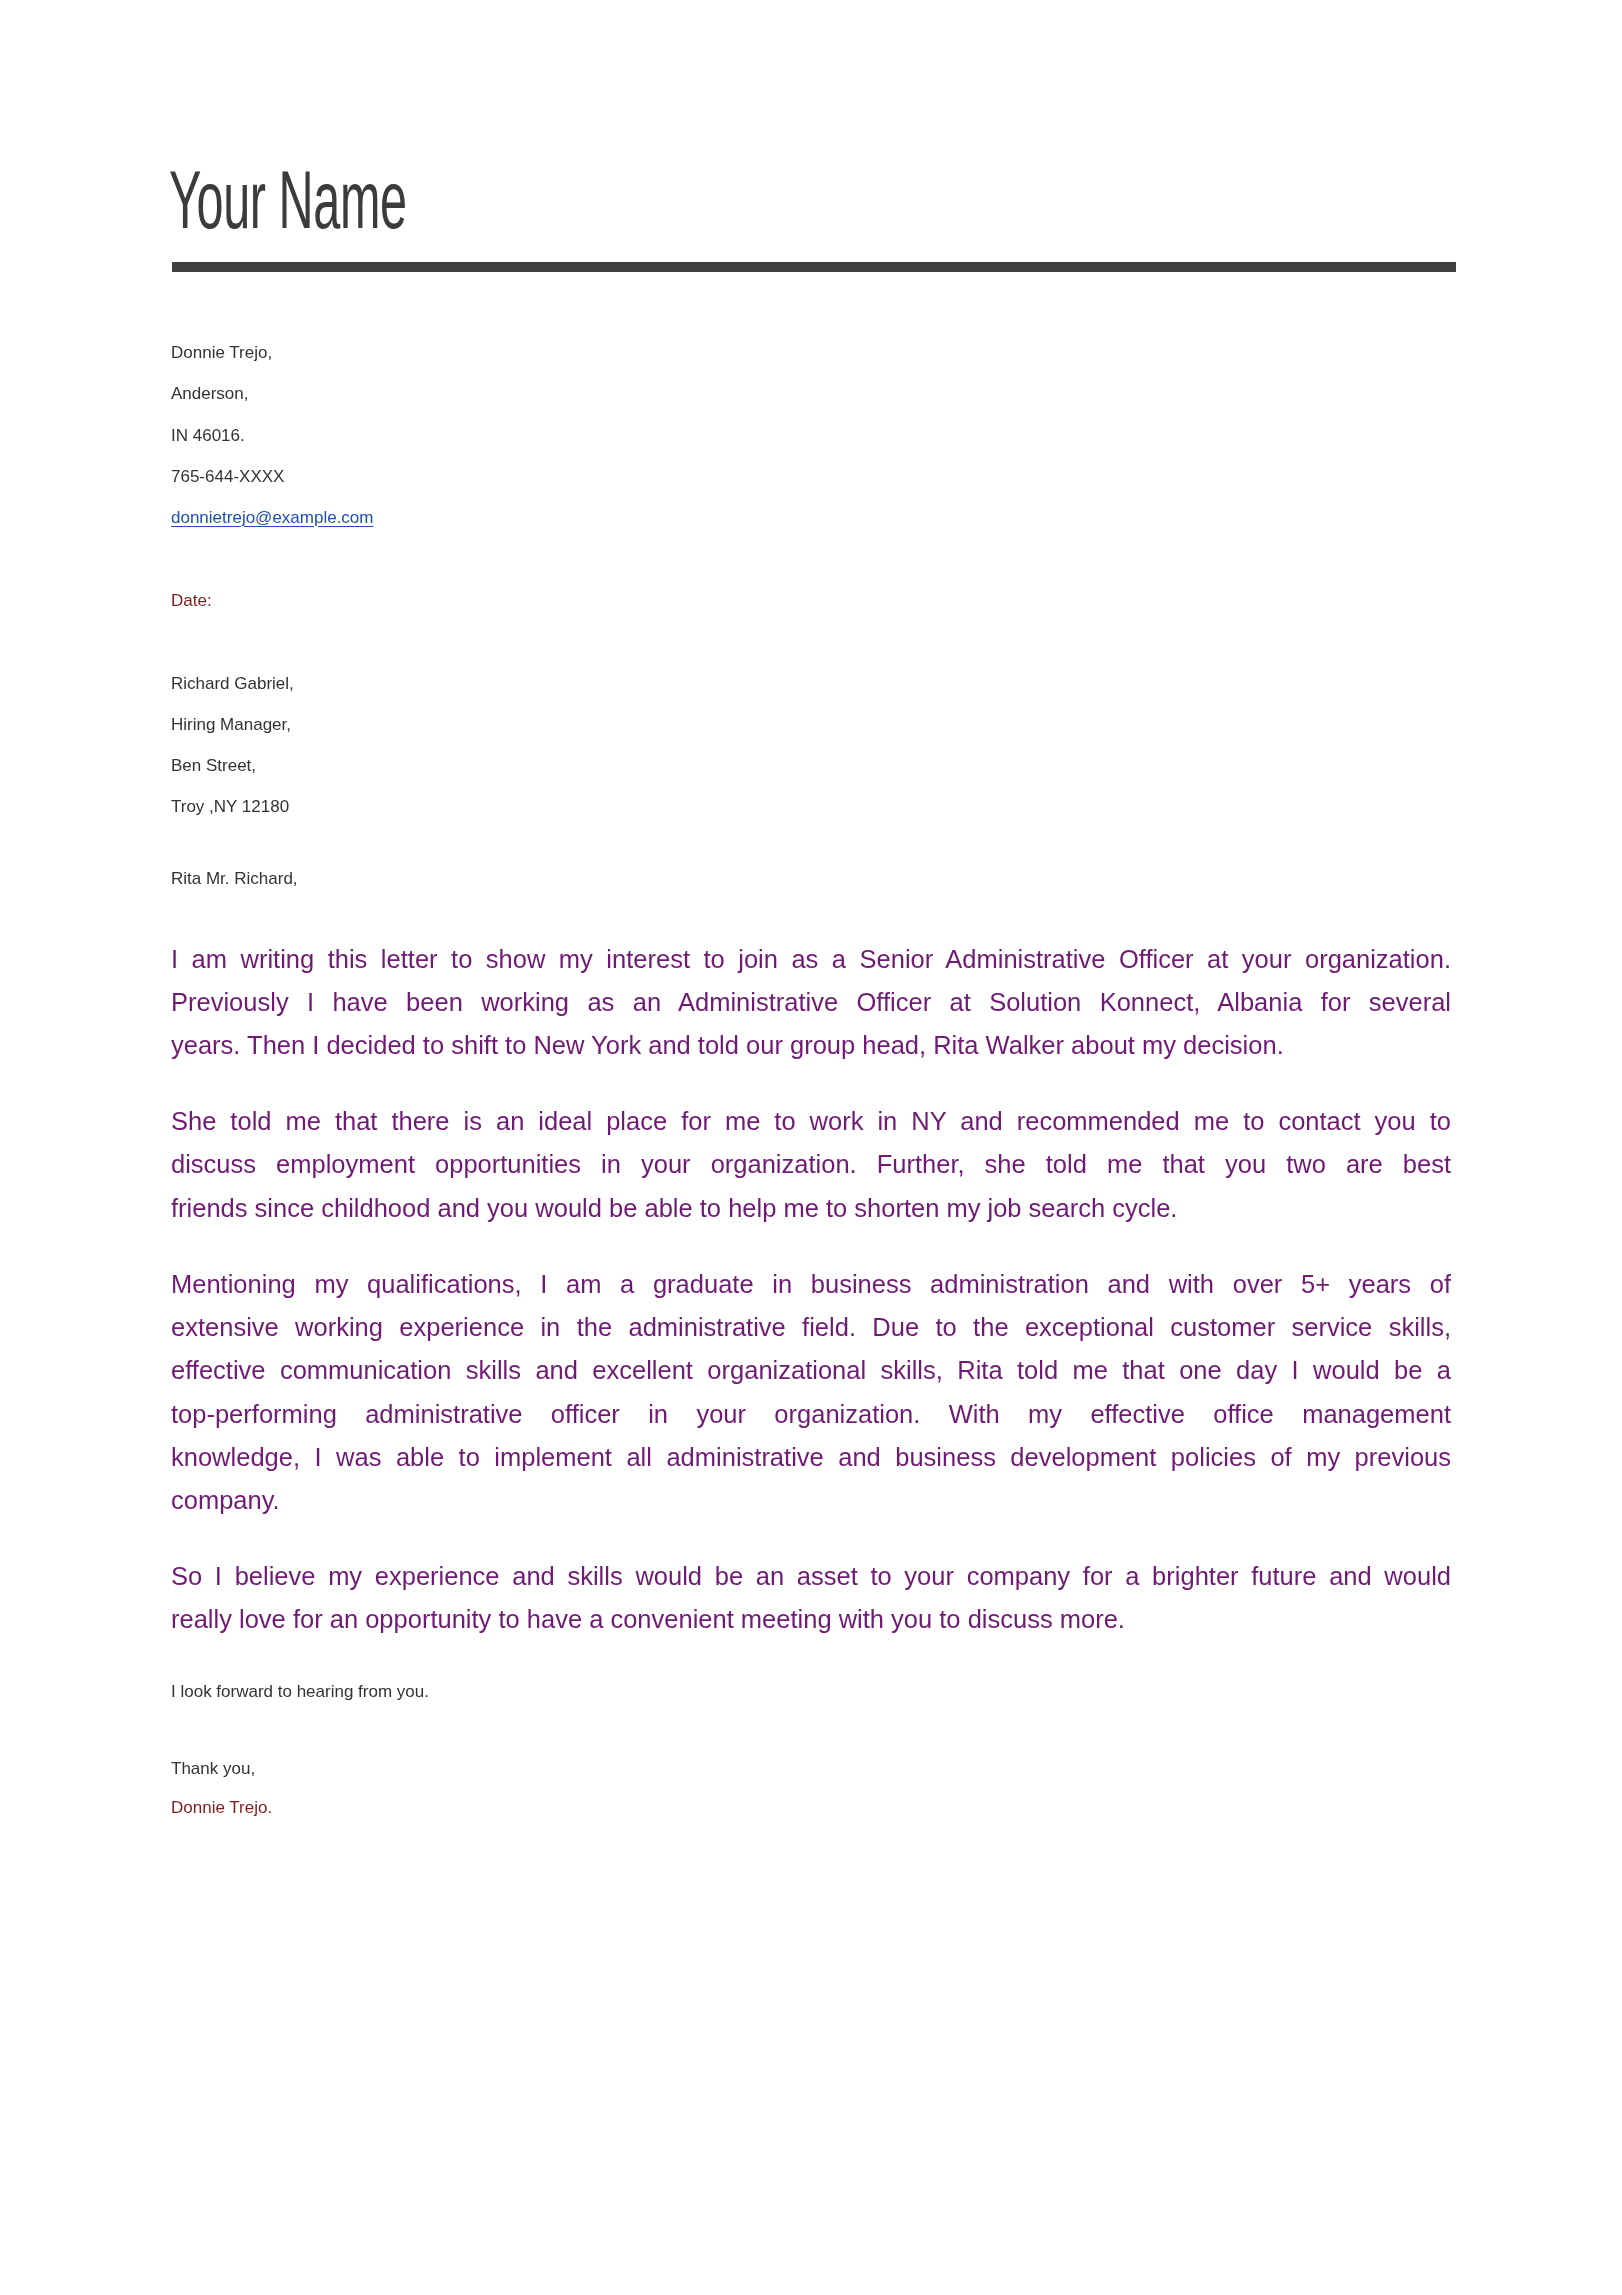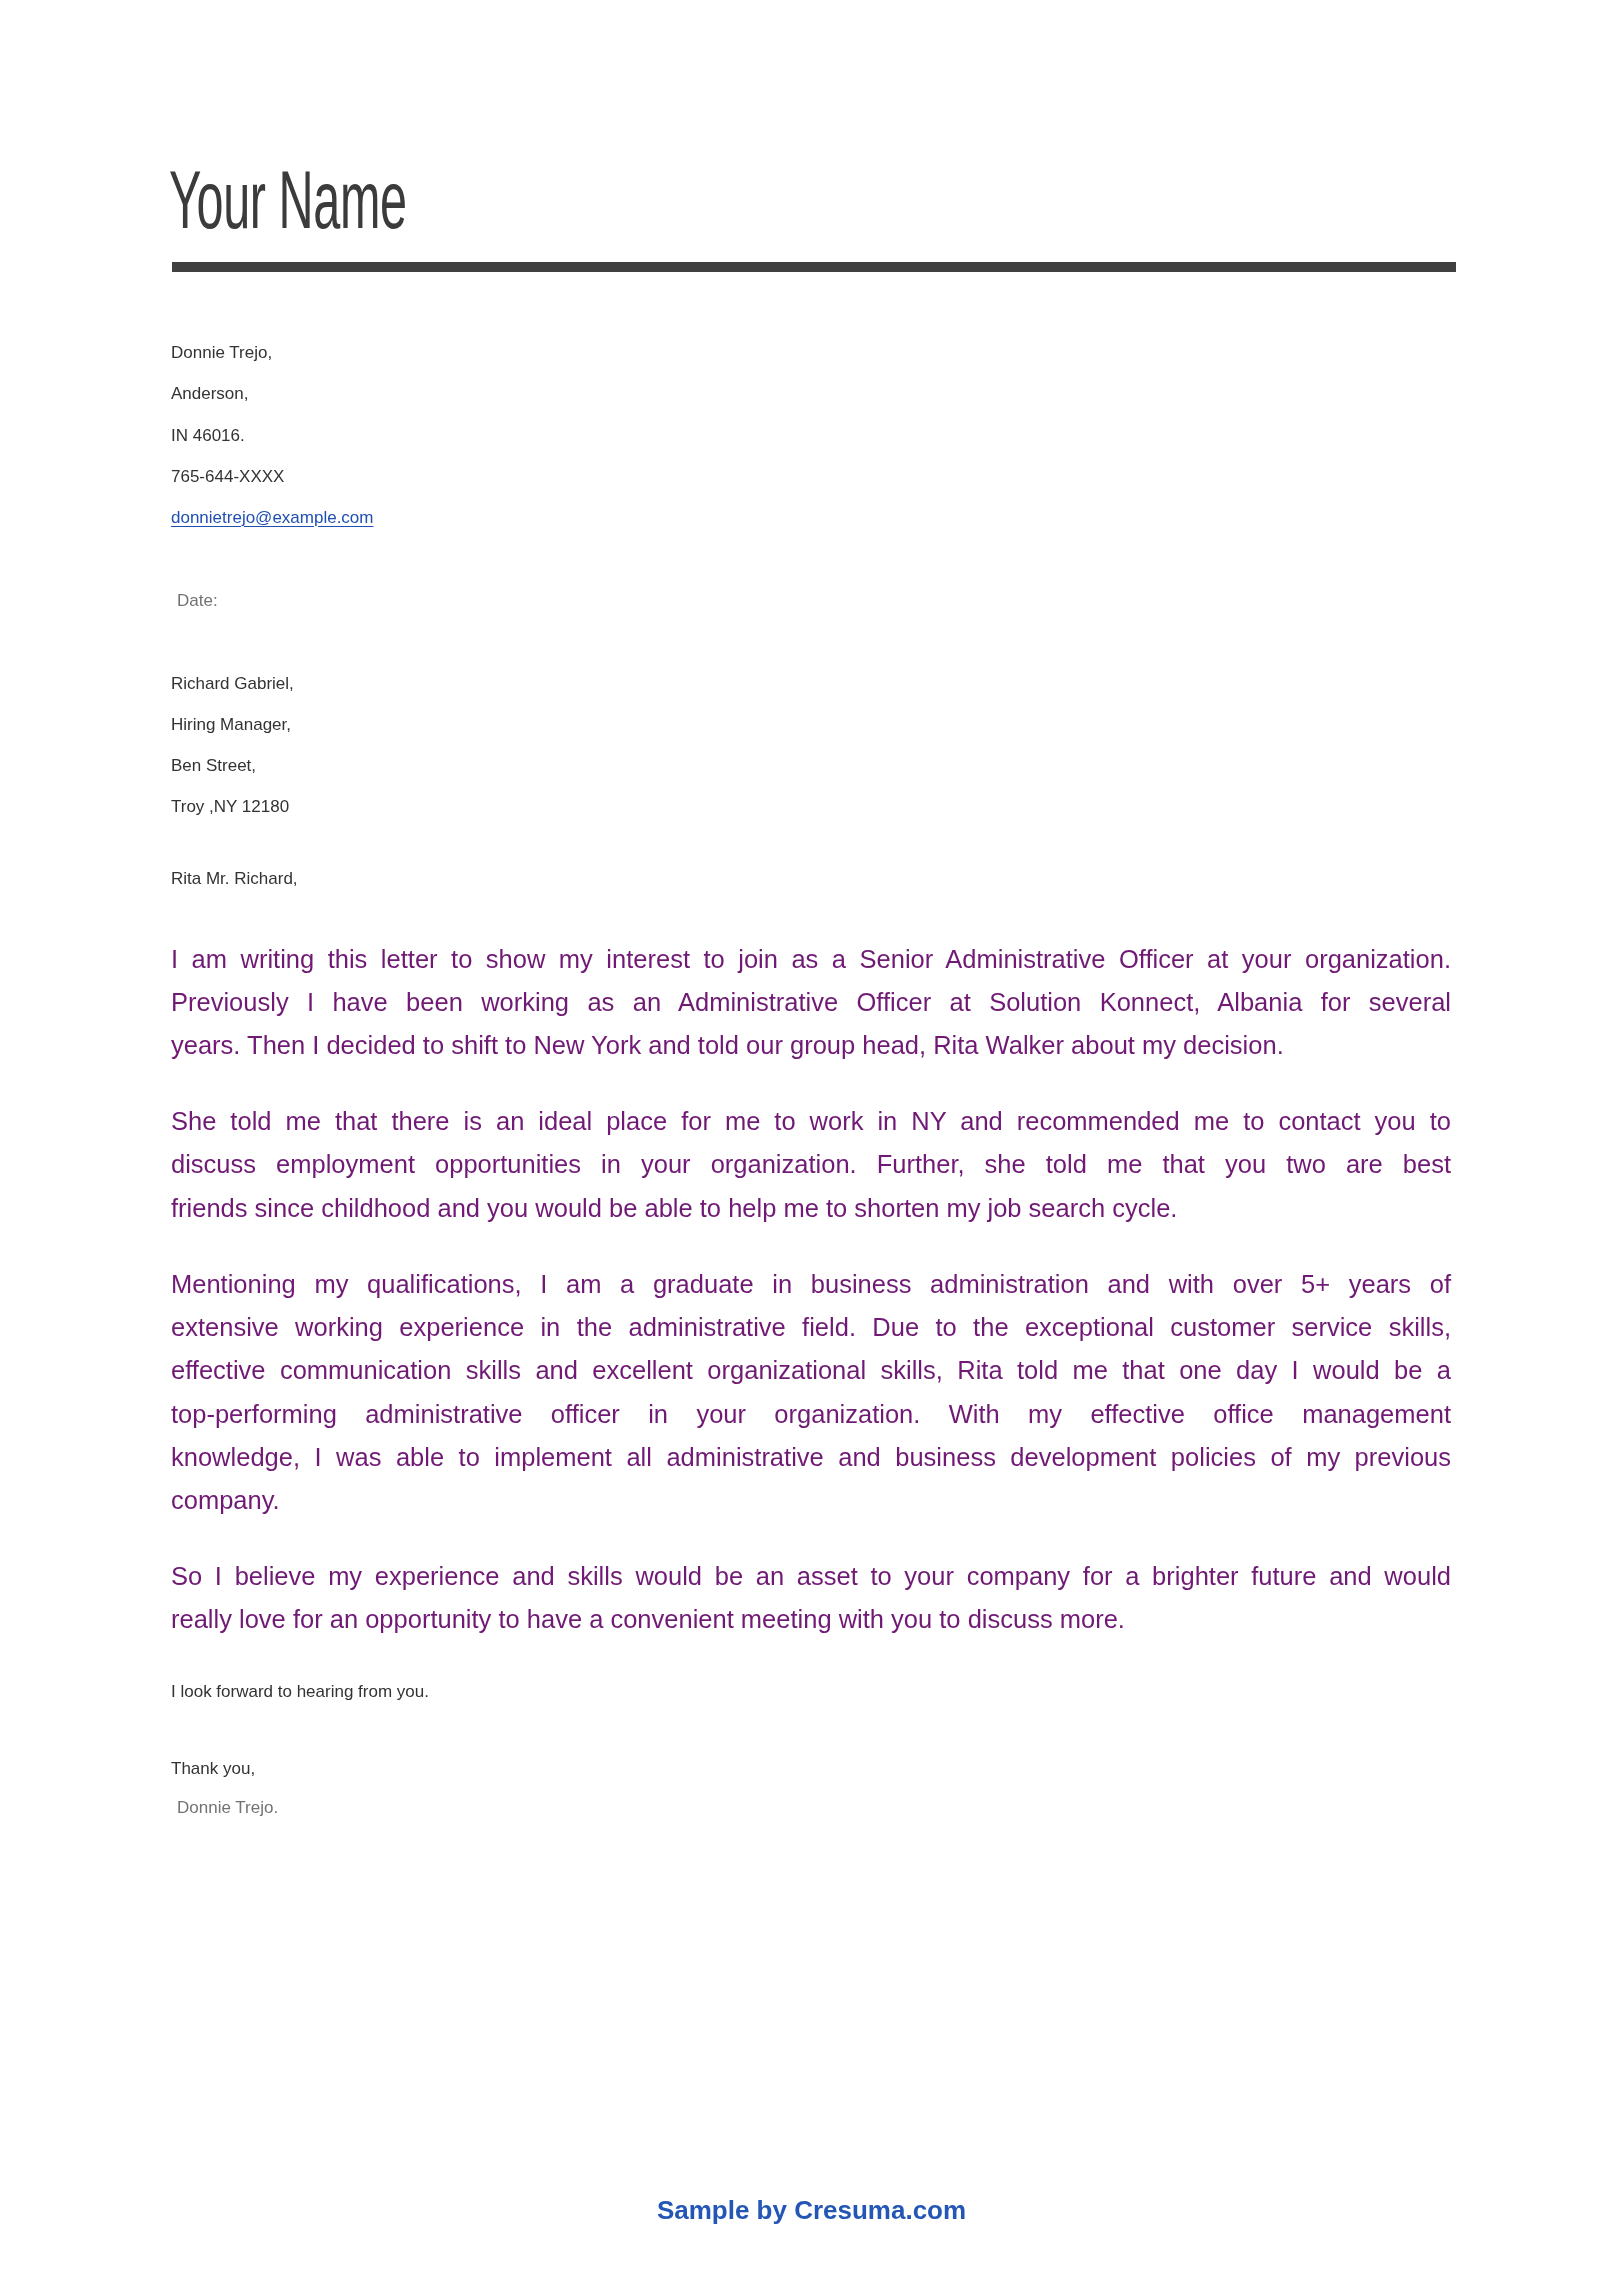--- a/index.html
+++ b/index.html
@@ -4,21 +4,21 @@
 <style>
   html, body { margin: 0; padding: 0; background: #ffffff; }
   body { width: 1623px; height: 2295px; position: relative; overflow: hidden;
          font-family: "Liberation Sans", sans-serif; color: #333333; }
   .page { position: absolute; left: 0; top: 0; width: 1623px; height: 1815px; background: #ffffff; }
   .title { position: absolute; left: 169px; top: 160px; font-size: 81px; line-height: 1;
            color: #3b3b3b; font-weight: normal; white-space: nowrap;
            transform: scaleX(0.60); transform-origin: 0 0; letter-spacing: -0.7px; }
   .rule { position: absolute; left: 172px; top: 262px; width: 1284px; height: 9.8px; background: #404040; }
   .ln { position: absolute; left: 171px; font-size: 17px; line-height: 1; white-space: nowrap; color: #333333; }
-  .blue { color: #737373; margin-left: 6px; }
+  .blue { color: #7f1d1d; }
   a.email { color: #1f4fb4; text-decoration: underline; text-underline-offset: 2.6px; text-decoration-thickness: 1.3px; }
   .jl { position: absolute; left: 171px; width: 1280px; font-size: 25.5px; line-height: 1;
         white-space: nowrap; text-align: justify; text-align-last: justify; color: #701a75; }
   .jl.last { text-align: left; text-align-last: left; }
   .footer { position: absolute; left: 0; width: 1623px; top: 2197px; text-align: center;
             font-size: 26px; line-height: 1; font-weight: bold; color: #2457b5; }
 </style>
 </head>
 <body>
 
@@ -67,15 +67,14 @@
 
   <div>
     <div class="jl" style="top:1564px">So I believe my experience and skills would be an asset to your company for a brighter future and would</div>
     <div class="jl last" style="top:1607px">really love for an opportunity to have a convenient meeting with you to discuss more.</div>
   </div>
 
   <div class="ln" style="top:1683px">I look forward to hearing from you.</div>
   <div class="ln" style="top:1760px">Thank you,</div>
   <div class="ln blue" style="top:1799px">Donnie Trejo.</div>
 
-  <div class="footer">Sample by Cresuma.com</div>
 </div>
 
 
 </body></html>

